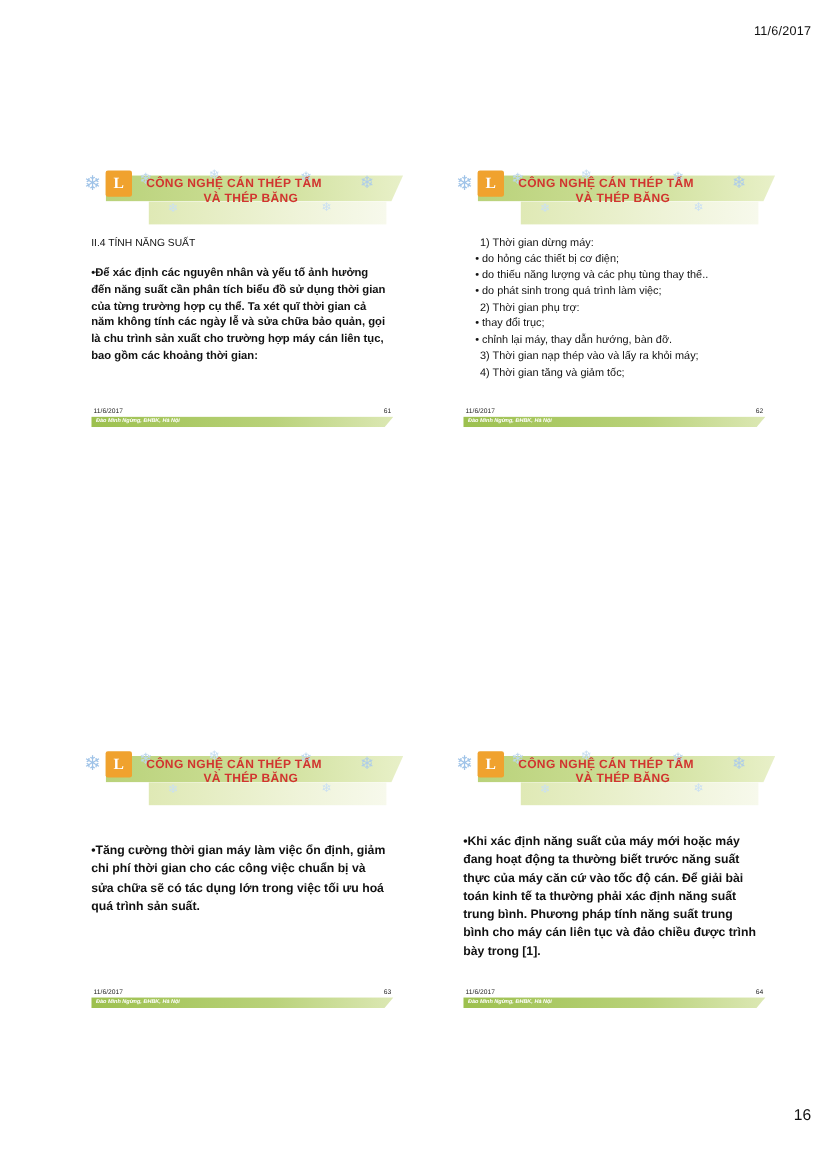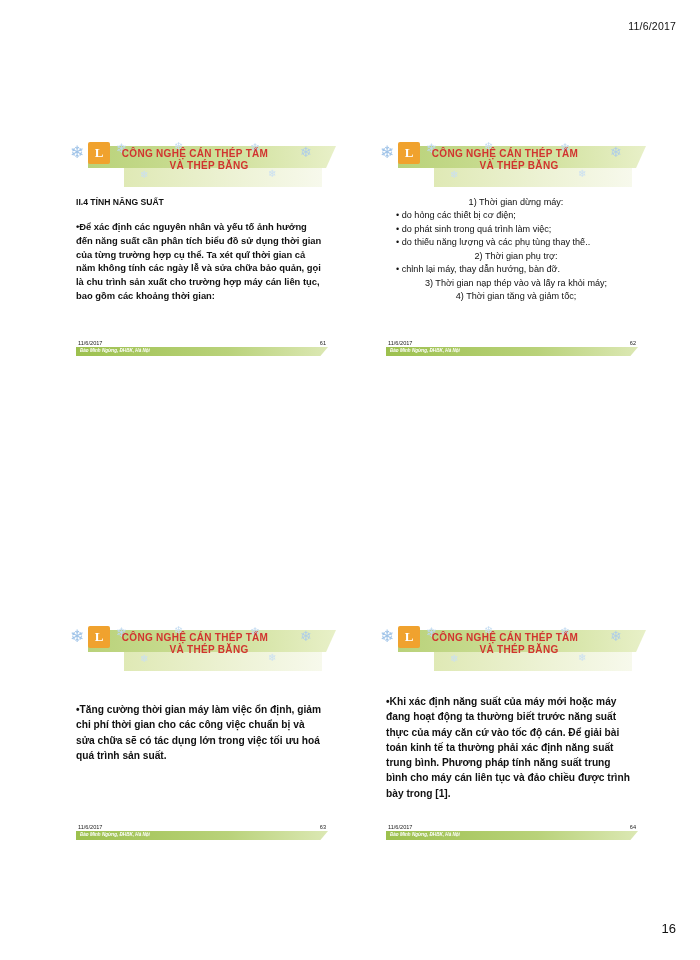--- a/index.html
+++ b/index.html
@@ -120,21 +120,21 @@
     position: absolute;
     left: 22px;
     right: 14px;
     top: 56px;
     bottom: 30px;
     font-size: 9.3px;
     line-height: 1.42;
     color: #111;
   }
   .heading {
-    font-weight: bold;
+    font-weight: normal;
     font-size: 8.6px;
     margin-bottom: 8px;
   }
   .para {
     font-weight: bold;
     font-size: 9.4px;
     line-height: 1.46;
     text-align: left;
     margin-top: 12px;
   }
@@ -143,21 +143,21 @@
     line-height: 1.5;
   }
   .list {
     margin: 0;
     padding: 0;
     list-style: none;
     font-size: 9.1px;
     line-height: 1.48;
   }
   .list li { padding-left: 0; }
-  .list li.num { padding-left: 14px; text-align: center; }
+  .list li.num { padding-left: 14px; }
   .list li.bul { padding-left: 10px; }
 
   
   .footer {
     position: absolute;
     left: 22px;
     right: 8px;
     bottom: 2px;
     height: 26px;
   }
@@ -236,23 +236,24 @@
         <span class="snow s6">❄</span>
         <span class="snow s7">❄</span>
         <div class="logo-box">L</div>
         <div class="title-line1">CÔNG NGHỆ CÁN THÉP TẤM</div>
         <div class="title-line2">VÀ THÉP BĂNG</div>
       </div>
       <div class="body">
         <ul class="list">
           <li class="num">1) Thời gian dừng máy:</li>
           <li class="bul">•  do hỏng các thiết bị cơ điện;</li>
+          <li class="bul">•  do thiếu năng lượng và các phụ tùng thay thế..</li>
           <li class="bul">•  do phát sinh trong quá trình làm việc;</li>
-          <li class="bul">•  do thiếu năng lượng và các phụ tùng thay thế..</li>
           <li class="num">2) Thời gian phụ trợ:</li>
+          <li class="bul">•  thay đổi trục;</li>
           <li class="bul">•  chỉnh lại máy, thay dẫn hướng, bàn đỡ.</li>
           <li class="num">3) Thời gian nạp thép vào và lấy ra khỏi máy;</li>
           <li class="num">4) Thời gian tăng và giảm tốc;</li>
         </ul>
       </div>
       <div class="footer">
         <div class="footer-meta">
           <span>11/6/2017</span>
           <span>62</span>
         </div>

